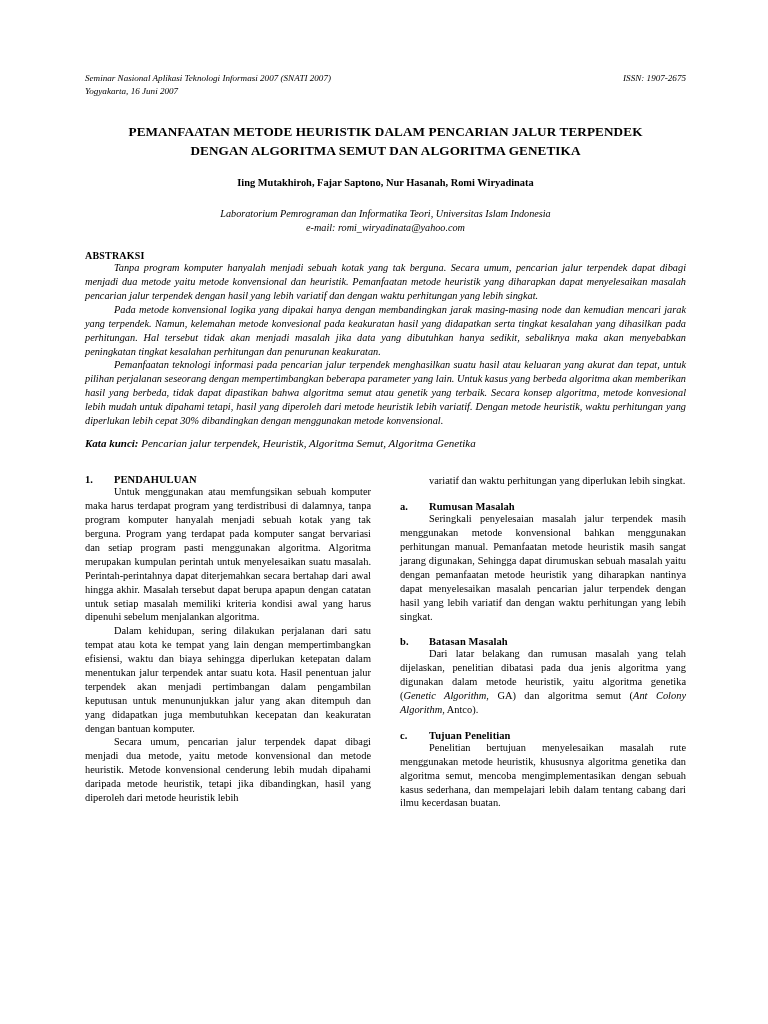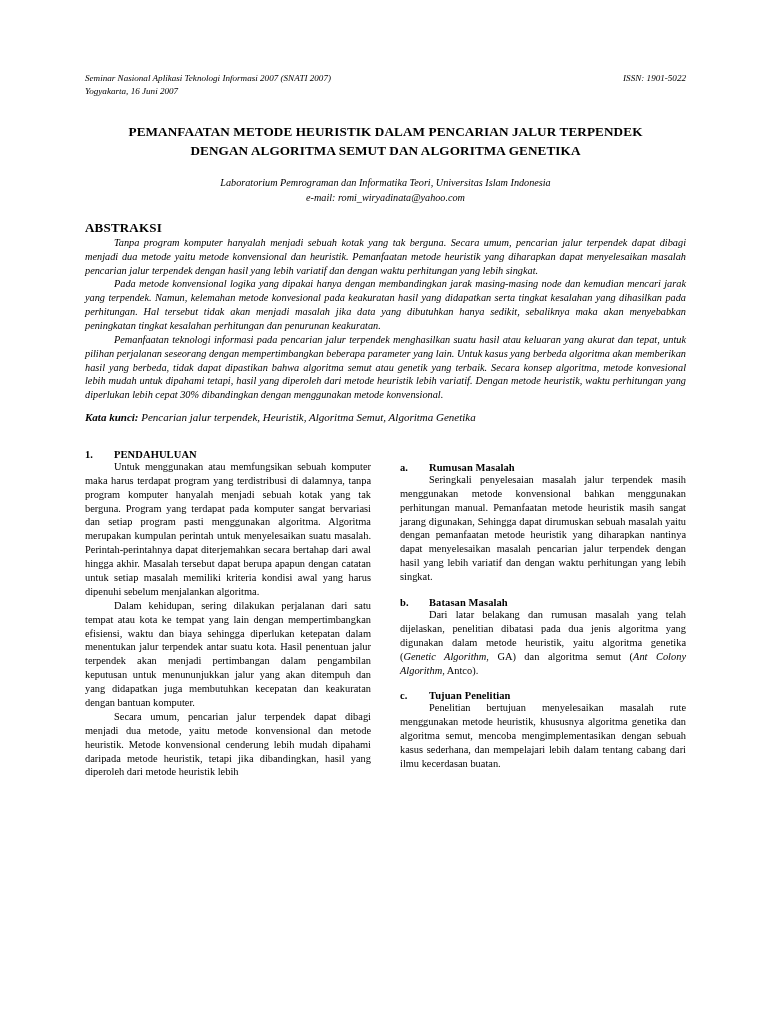--- a/index.html
+++ b/index.html
@@ -61,21 +61,21 @@
     font-style: italic;
     font-size: 10.2px;
     margin-top: 0;
     line-height: 1.4;
   }
 
   
   .abstract-section { margin-top: 15px; }
   .abstract-heading {
     font-weight: bold;
-    font-size: 13px;
+    font-size: 10px;
     letter-spacing: .2px;
   }
   .abstract-p {
     font-style: italic;
     font-size: 10.3px;
     line-height: 1.345;
     text-align: justify;
     text-indent: 29px;
     margin: 0;
   }
@@ -125,25 +125,26 @@
   .it { font-style: italic; }
 </style>
 </head>
 <body>
 
 <div class="page">
 
   <div class="runhead">
     <div class="runhead-left">Seminar Nasional Aplikasi Teknologi Informasi 2007 (SNATI 2007)
 Yogyakarta, 16 Juni 2007</div>
-    <div class="runhead-right">ISSN: 1901-5022</div>
+    <div class="runhead-right">ISSN: 1907-2675</div>
   </div>
 
   <div class="titleblock">
     <h1 class="paper-title">PEMANFAATAN METODE HEURISTIK DALAM PENCARIAN JALUR TERPENDEK DENGAN ALGORITMA SEMUT DAN ALGORITMA GENETIKA</h1>
+    <div class="authors">Iing Mutakhiroh, Fajar Saptono, Nur Hasanah, Romi Wiryadinata</div>
     <div class="affiliation">Laboratorium Pemrograman dan Informatika Teori, Universitas Islam Indonesia</div>
     <div class="email">e-mail: romi_wiryadinata@yahoo.com</div>
   </div>
 
   <div class="abstract-section">
     <div class="abstract-heading">ABSTRAKSI</div>
     <p class="abstract-p">Tanpa program komputer hanyalah menjadi sebuah kotak yang tak berguna. Secara umum, pencarian jalur terpendek dapat dibagi menjadi dua metode yaitu metode konvensional dan heuristik. Pemanfaatan metode heuristik yang diharapkan dapat menyelesaikan masalah pencarian jalur terpendek dengan hasil yang lebih variatif dan dengan waktu perhitungan yang lebih singkat.</p>
     <p class="abstract-p">Pada metode konvensional logika yang dipakai hanya dengan membandingkan jarak masing-masing node dan kemudian mencari jarak yang terpendek. Namun, kelemahan metode konvesional pada keakuratan hasil yang didapatkan serta tingkat kesalahan yang dihasilkan pada perhitungan. Hal tersebut tidak akan menjadi masalah jika data yang dibutuhkan hanya sedikit, sebaliknya maka akan menyebabkan peningkatan tingkat kesalahan perhitungan dan penurunan keakuratan.</p>
     <p class="abstract-p">Pemanfaatan teknologi informasi pada pencarian jalur terpendek menghasilkan suatu hasil atau keluaran yang akurat dan tepat, untuk pilihan perjalanan seseorang dengan mempertimbangkan beberapa parameter yang lain. Untuk kasus yang berbeda algoritma akan memberikan hasil yang berbeda, tidak dapat dipastikan bahwa algoritma semut atau genetik yang terbaik. Secara konsep algoritma, metode konvesional lebih mudah untuk dipahami tetapi, hasil yang diperoleh dari metode heuristik lebih variatif. Dengan metode heuristik, waktu perhitungan yang diperlukan lebih cepat 30% dibandingkan dengan menggunakan metode konvensional.</p>
     <div class="keywords">
@@ -157,20 +158,21 @@
       <div class="sec-num-heading">
         <span class="num">1.</span>
         <span>PENDAHULUAN</span>
       </div>
       <p class="body-p">Untuk menggunakan atau memfungsikan sebuah komputer maka harus terdapat program yang terdistribusi di dalamnya, tanpa program komputer hanyalah menjadi sebuah kotak yang tak berguna. Program yang terdapat pada komputer sangat bervariasi dan setiap program pasti menggunakan algoritma. Algoritma merupakan kumpulan perintah untuk menyelesaikan suatu masalah. Perintah-perintahnya dapat diterjemahkan secara bertahap dari awal hingga akhir. Masalah tersebut dapat berupa apapun dengan catatan untuk setiap masalah memiliki kriteria kondisi awal yang harus dipenuhi sebelum menjalankan algoritma.</p>
       <p class="body-p">Dalam kehidupan, sering dilakukan perjalanan dari satu tempat atau kota ke tempat yang lain dengan mempertimbangkan efisiensi, waktu dan biaya sehingga diperlukan ketepatan dalam menentukan jalur terpendek antar suatu kota. Hasil penentuan jalur terpendek akan menjadi pertimbangan dalam pengambilan keputusan untuk menununjukkan jalur yang akan ditempuh dan yang didapatkan juga membutuhkan kecepatan dan keakuratan dengan bantuan komputer.</p>
       <p class="body-p">Secara umum, pencarian jalur terpendek dapat dibagi menjadi dua metode, yaitu metode konvensional dan metode heuristik. Metode konvensional cenderung lebih mudah dipahami daripada metode heuristik, tetapi jika dibandingkan, hasil yang diperoleh dari metode heuristik lebih</p>
     </div>
 
     <div class="col">
+      <p class="body-p">variatif dan waktu perhitungan yang diperlukan lebih singkat.</p>
 
       <div class="sub-heading gap-before">
         <span class="num">a.</span>
         <span>Rumusan Masalah</span>
       </div>
       <p class="body-p">Seringkali penyelesaian masalah jalur terpendek masih menggunakan metode konvensional bahkan menggunakan perhitungan manual. Pemanfaatan metode heuristik masih sangat jarang digunakan, Sehingga dapat dirumuskan sebuah masalah yaitu dengan pemanfaatan metode heuristik yang diharapkan nantinya dapat menyelesaikan masalah pencarian jalur terpendek dengan hasil yang lebih variatif dan dengan waktu perhitungan yang lebih singkat.</p>
 
       <div class="sub-heading gap-before">
         <span class="num">b.</span>
         <span>Batasan Masalah</span>

